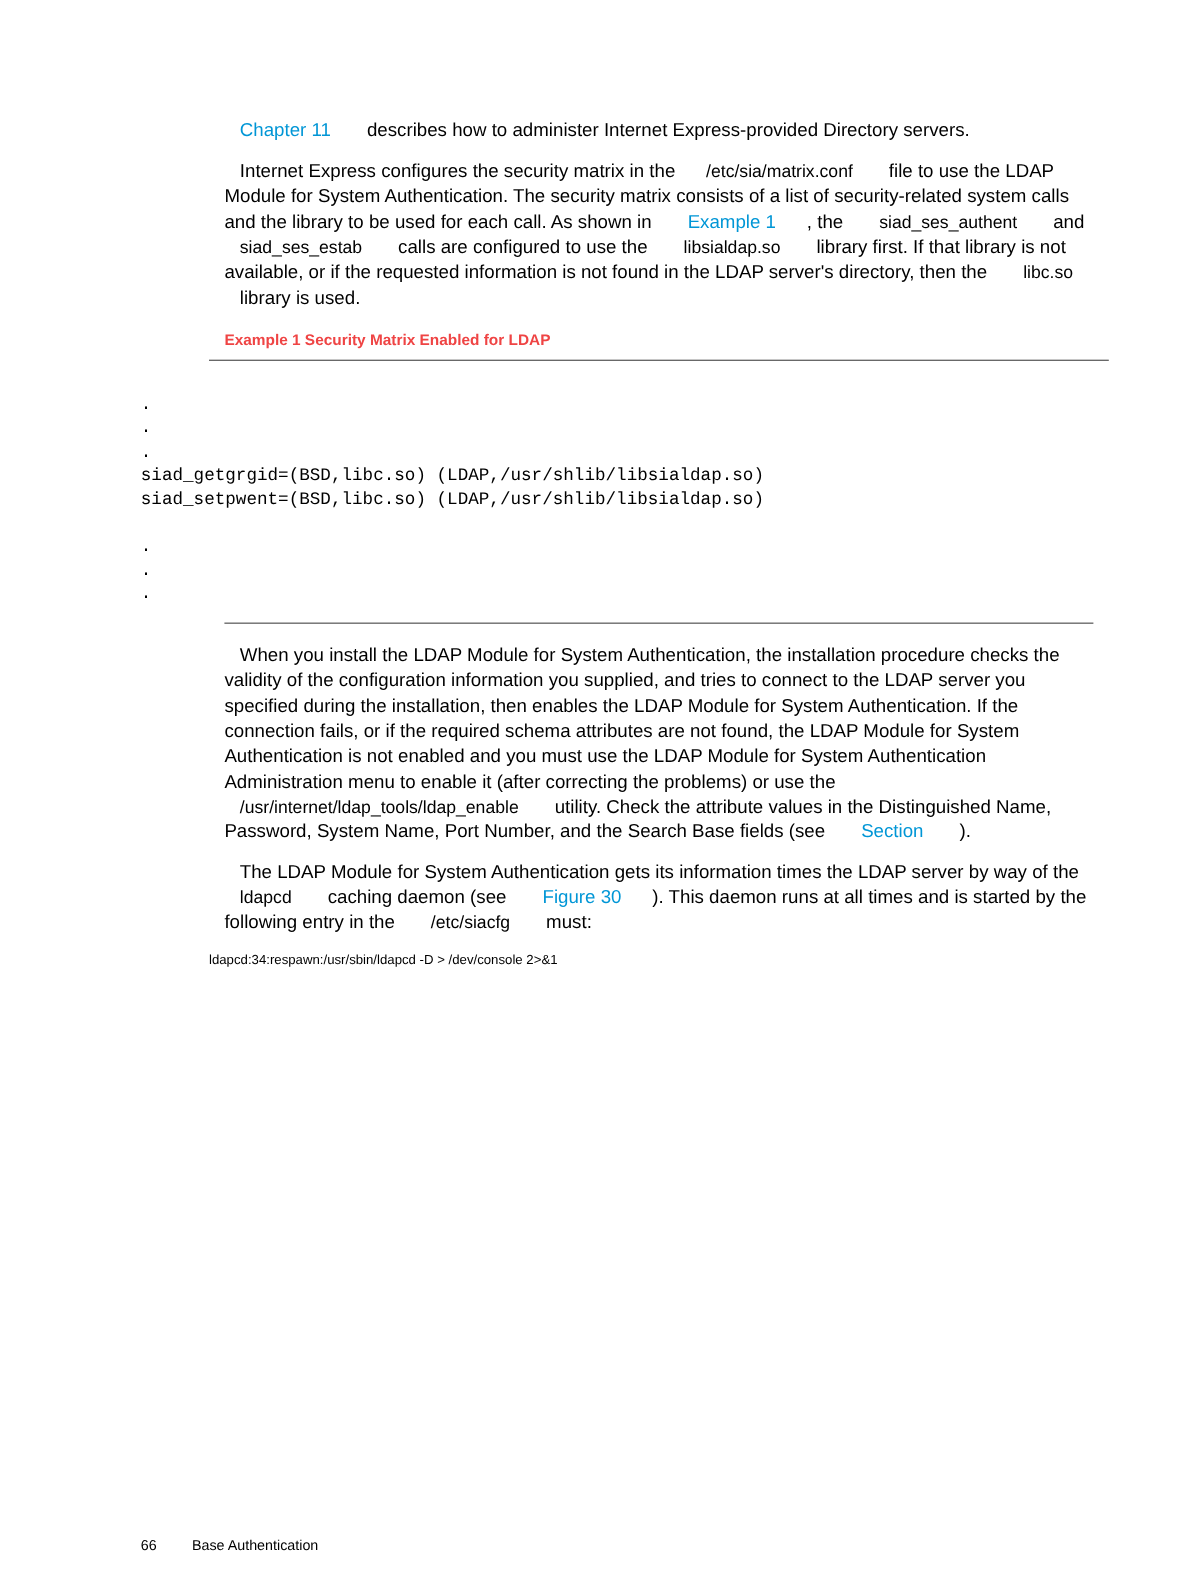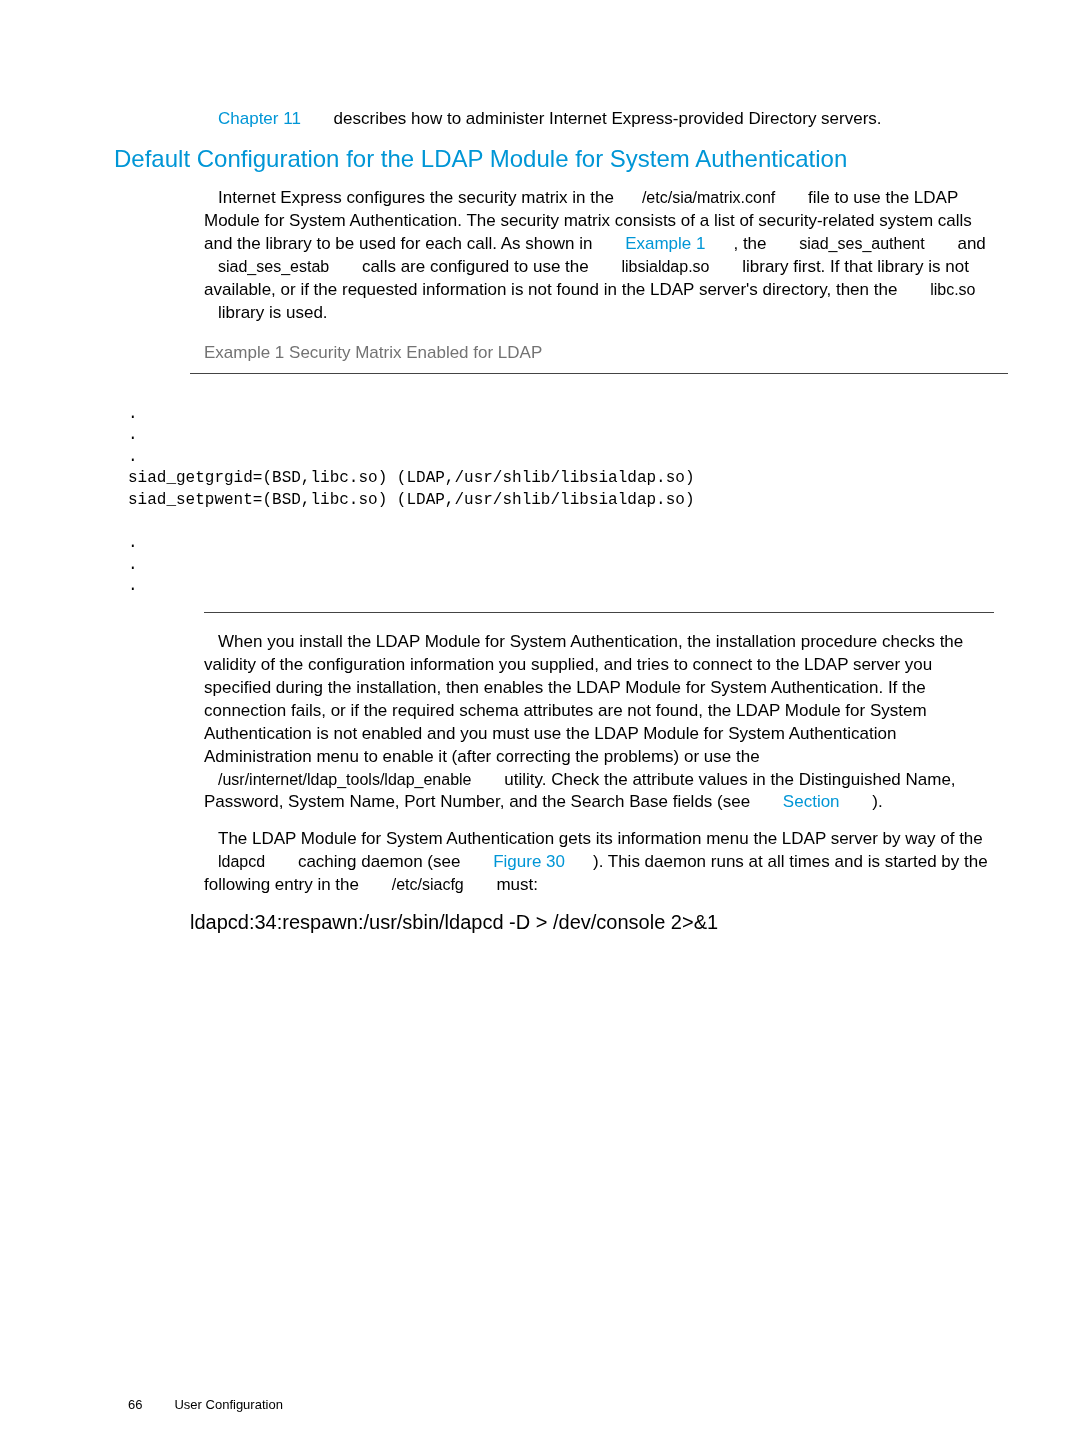--- a/index.html
+++ b/index.html
@@ -39,23 +39,23 @@
       margin: 10px 0 10px 0;
     }
     .mono {
       font-family: Liberation Sans, sans-serif;
       font-size: 16px;
     }
     .italic {
       font-style: italic;
     }
     .example-heading {
-      color: #737373;
-      font-size: 17px;
-      font-weight: normal;
+      color: #ef4444;
+      font-size: 14px;
+      font-weight: bold;
       font-family: 'Trebuchet MS', Arial, sans-serif;
       margin-top: 18px;
       margin-bottom: 10px;
     }
     .hr-line {
       border: none;
       border-top: 1.5px solid #444;
       margin: 4px 0 30px 0;
     }
     .hr-line-bottom {
@@ -87,21 +87,20 @@
 <body>
 
 <div class="page">
 
   <div class="indent-block">
     <p class="body-text">
       <span class="link-teal">Chapter 11</span><span> describes how to administer Internet Express-provided Directory servers.</span>
     </p>
   </div>
 
-  <h2 class="section-heading">Default Configuration for the LDAP Module for System Authentication</h2>
 
   <div class="indent-block">
     <p class="body-text">
       <span>Internet Express configures the security matrix in the</span><span class="mono">/etc/sia/matrix.conf</span><span> file to use the LDAP Module for System Authentication. The security matrix consists of a list of security-related system calls and the library to be used for each call. As shown in </span><span class="link-teal">Example 1</span><span>, the </span><span class="mono">siad_ses_authent</span><span> and </span><span class="mono">siad_ses_estab</span><span> calls are configured to use the </span><span class="mono">libsialdap.so</span><span> library first. If that library is not available, or if the requested information is not found in the LDAP server's directory, then the </span><span class="mono">libc.so</span><span> library is used.</span>
     </p>
 
 
     <div class="example-heading">Example 1 Security Matrix Enabled for LDAP</div>
     <hr class="hr-line">
 
@@ -115,23 +114,23 @@
 .
 .</div>
 
     <hr class="hr-line-bottom">
 
     <p class="body-text">
       <span>When you install the LDAP Module for System Authentication, the installation procedure checks the validity of the configuration information you supplied, and tries to connect to the LDAP server you specified during the installation, then enables the LDAP Module for System Authentication. If the connection fails, or if the required schema attributes are not found, the LDAP Module for System Authentication is not enabled and you must use the LDAP Module for System Authentication Administration menu to enable it (after correcting the problems) or use the </span><span class="mono">/usr/internet/ldap_tools/ldap_enable</span><span> utility. Check the attribute values in the Distinguished Name, Password, System Name, Port Number, and the Search Base fields (see </span><span class="link-teal">Section </span><span>).</span>
     </p>
 
     <p class="body-text">
-      <span>The LDAP Module for System Authentication gets its information menu the LDAP server by way of the </span><span class="mono">ldapcd</span><span> caching daemon (see </span><span class="link-teal">Figure 30</span><span>). This daemon runs at all times and is started by the following entry in the </span><span class="mono">/etc/siacfg</span><span> must:</span>
+      <span>The LDAP Module for System Authentication gets its information times the LDAP server by way of the </span><span class="mono">ldapcd</span><span> caching daemon (see </span><span class="link-teal">Figure 30</span><span>). This daemon runs at all times and is started by the following entry in the </span><span class="mono">/etc/siacfg</span><span> must:</span>
     </p>
 
-    <div class="mono" style="font-size:20px; margin-left:-62px; padding-left:62px;">ldapcd:34:respawn:/usr/sbin/ldapcd -D &gt; /dev/console 2&gt;&amp;1</div>
+    <div class="mono" style="font-size:12px; margin-left:-62px; padding-left:62px;">ldapcd:34:respawn:/usr/sbin/ldapcd -D &gt; /dev/console 2&gt;&amp;1</div>
   </div>
 
 </div>
 
 <div class="footer">
-  <span class="pagenum">66</span><span>User Configuration</span>
+  <span class="pagenum">66</span><span>Base Authentication</span>
 </div>
 
 </body></html>

